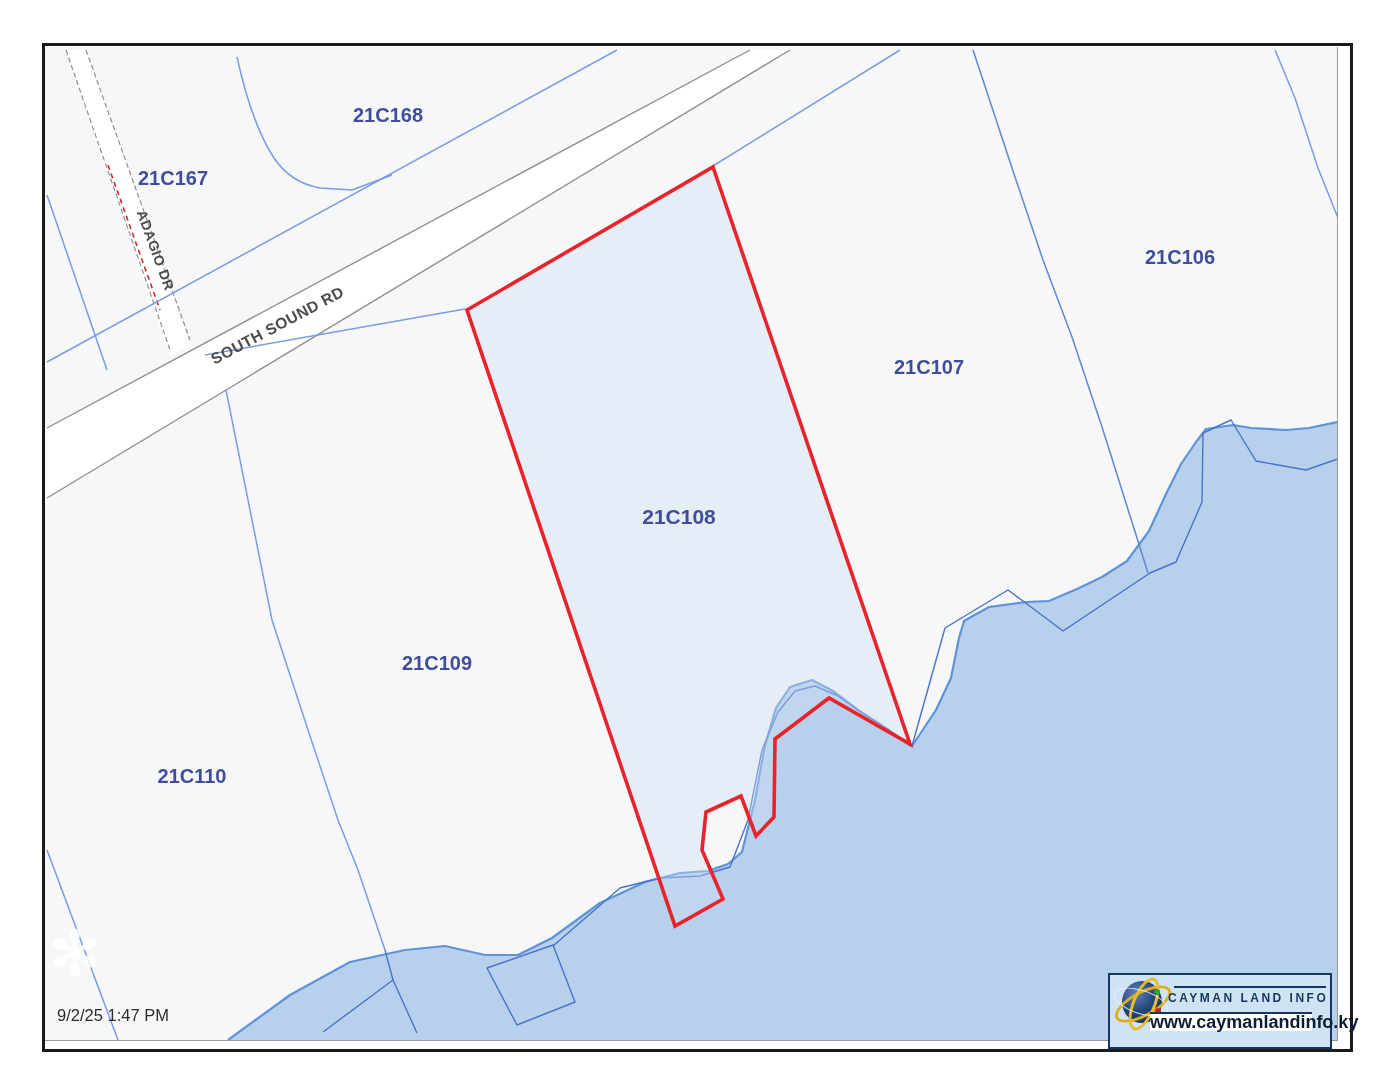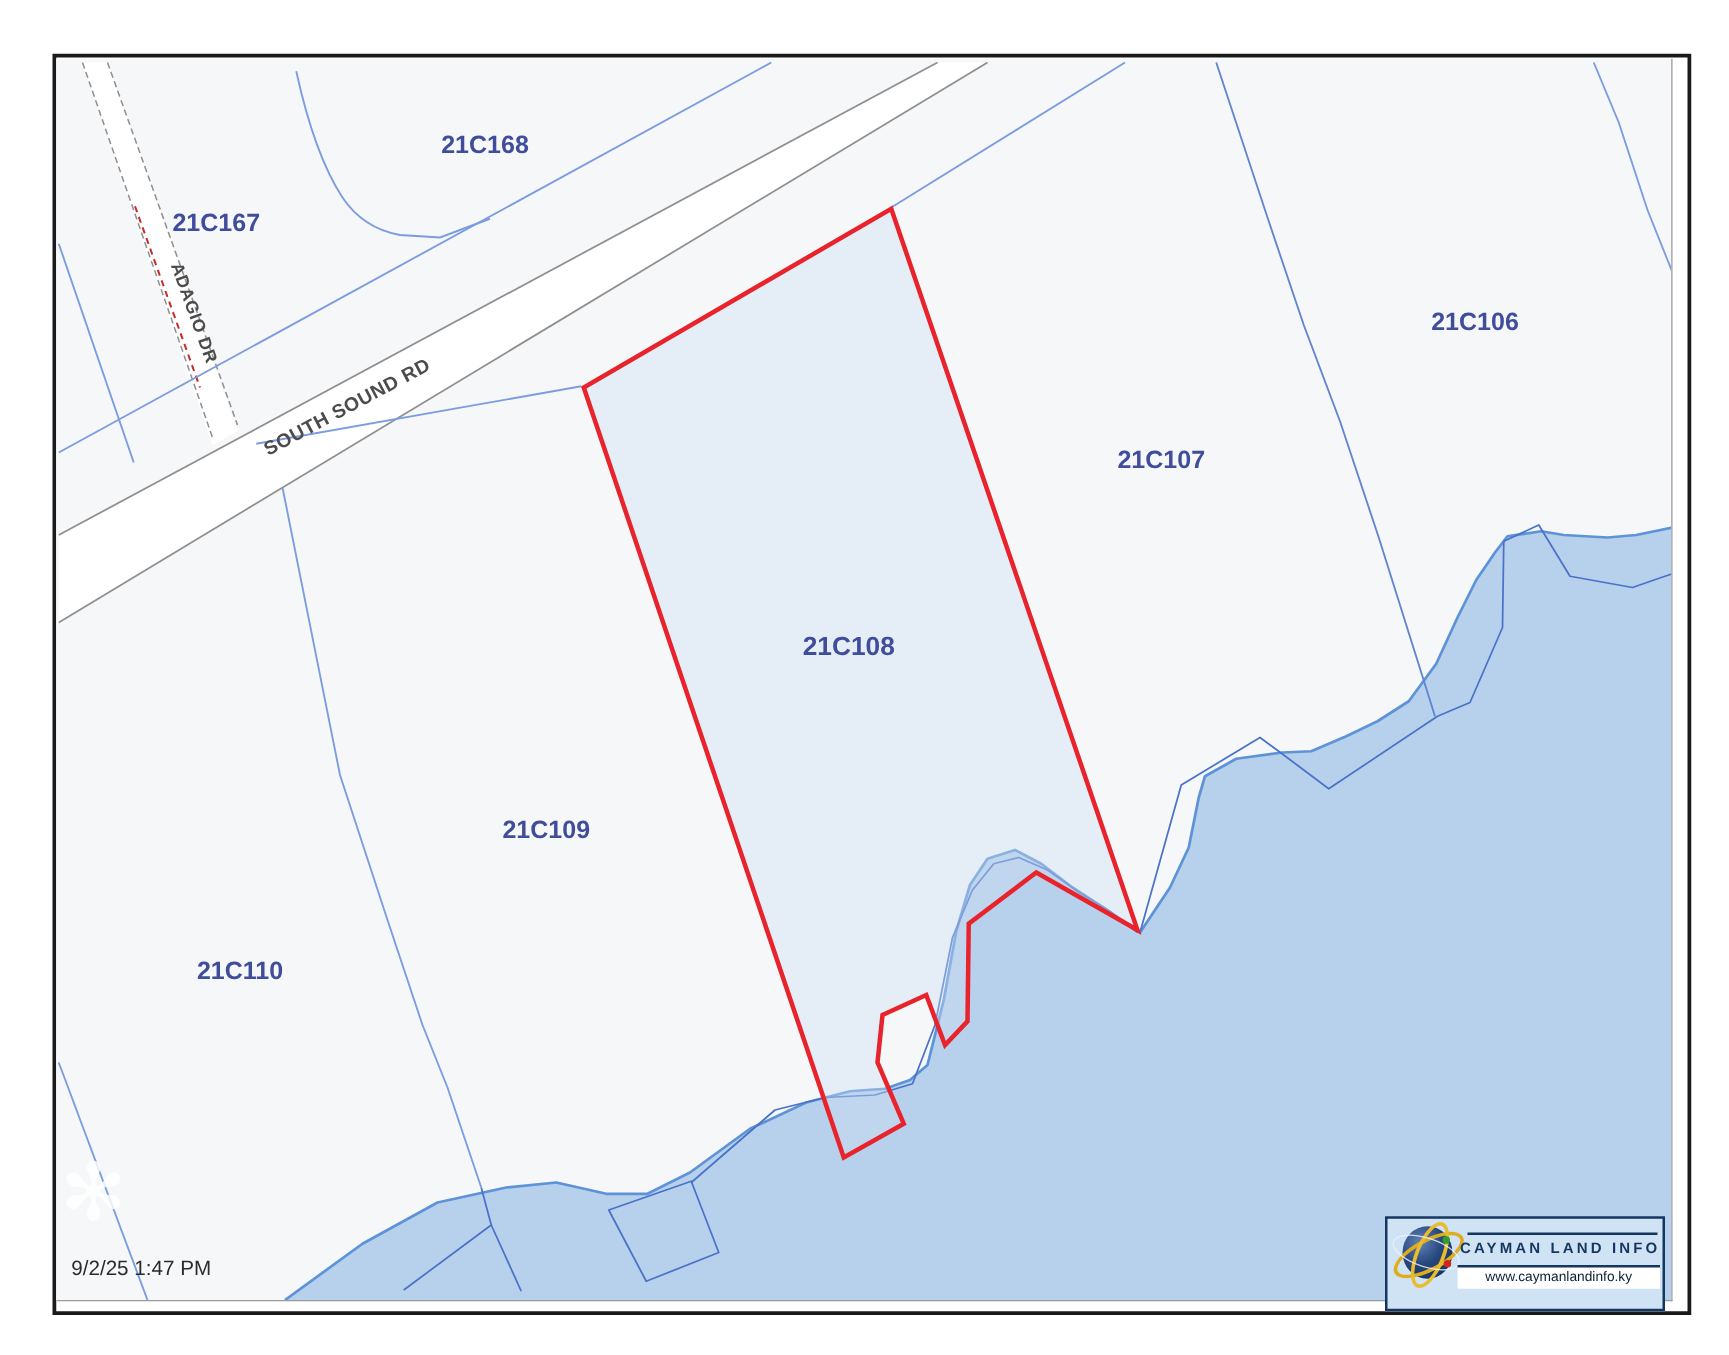--- a/index.html
+++ b/index.html
@@ -26,23 +26,23 @@
   .ring{position:absolute;border-radius:50%;}
   .ring1{left:-6px;top:14px;width:56px;height:20px;border:3px solid #ddad1f;transform:rotate(-28deg);}
   .ring2{left:-2px;top:15px;width:50px;height:18px;border:3px solid #e8bc2d;transform:rotate(-68deg);}
   .ring3{left:-5px;top:13px;width:54px;height:22px;border:1.5px solid rgba(235,243,255,0.85);transform:rotate(18deg);}
   .dot{position:absolute;border-radius:50%;width:6px;height:6px;}
   .dot-green{left:36px;top:12px;background:#2f9e33;}
   .dot-red{left:37px;top:31px;background:#cf2620;}
   .logo-rule{position:absolute;left:64px;top:11px;width:152px;height:2px;background:#15365e;}
   .logo-title{position:absolute;left:58px;top:16px;width:160px;text-align:center;
               font-size:12px;font-weight:bold;letter-spacing:2.5px;color:#15365e;white-space:nowrap;}
-  .logo-bar{position:absolute;left:56px;top:37px;width:162px;height:17px;background:#ffffff;
+  .logo-bar{position:absolute;left:40px;top:37px;width:162px;height:17px;background:#ffffff;
             border-top:2px solid #15365e;text-align:center;line-height:17px;
-            font-size:11px;font-weight:normal;color:#0b1e33;white-space:nowrap;}
+            font-size:18px;font-weight:bold;color:#0b1e33;white-space:nowrap;}
 </style>
 </head>
 <body>
 
 <div class="page">
 
   <div class="map-frame"></div>
   <div class="map-content"></div>
 
   <svg class="map" width="1292" height="993" viewBox="45 47 1292 993">

